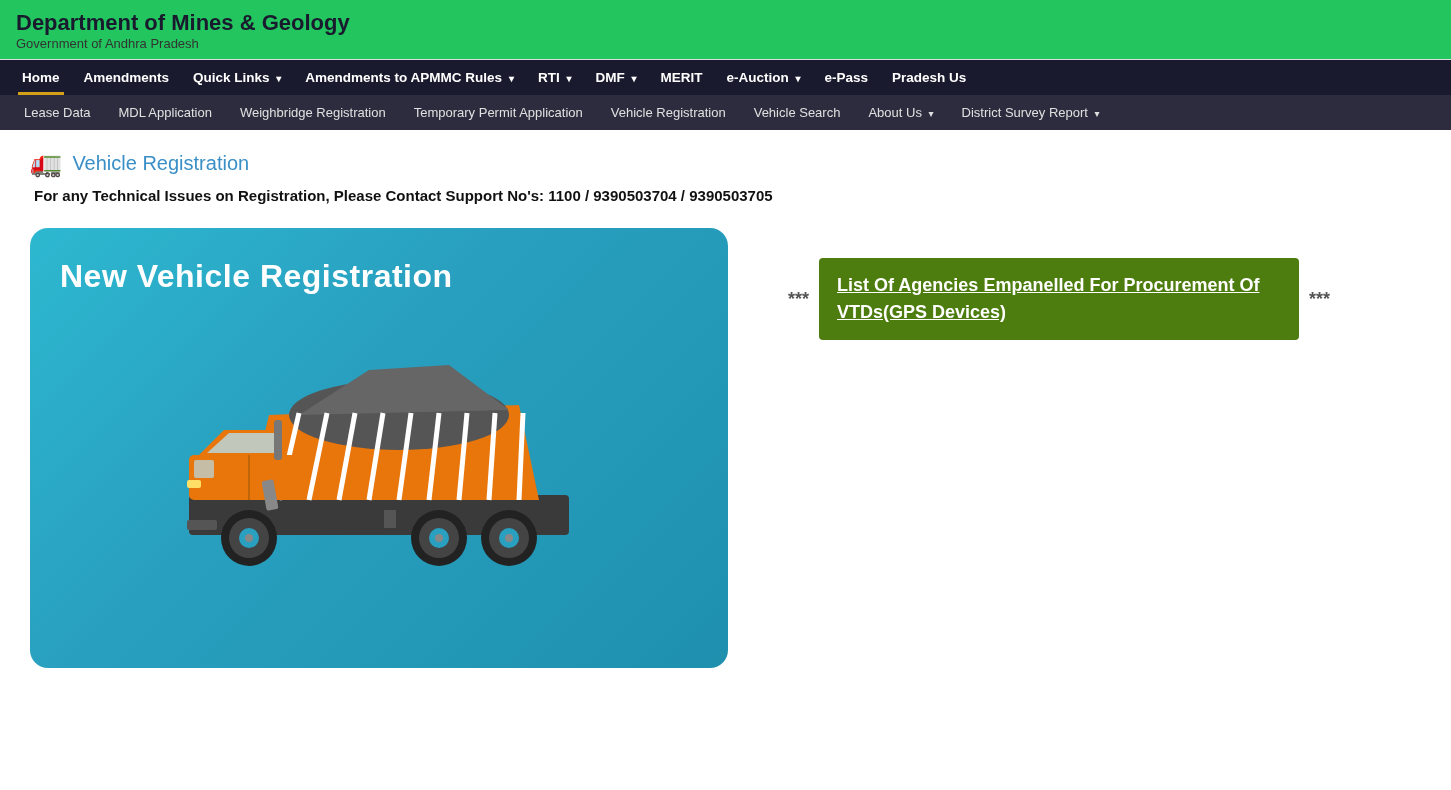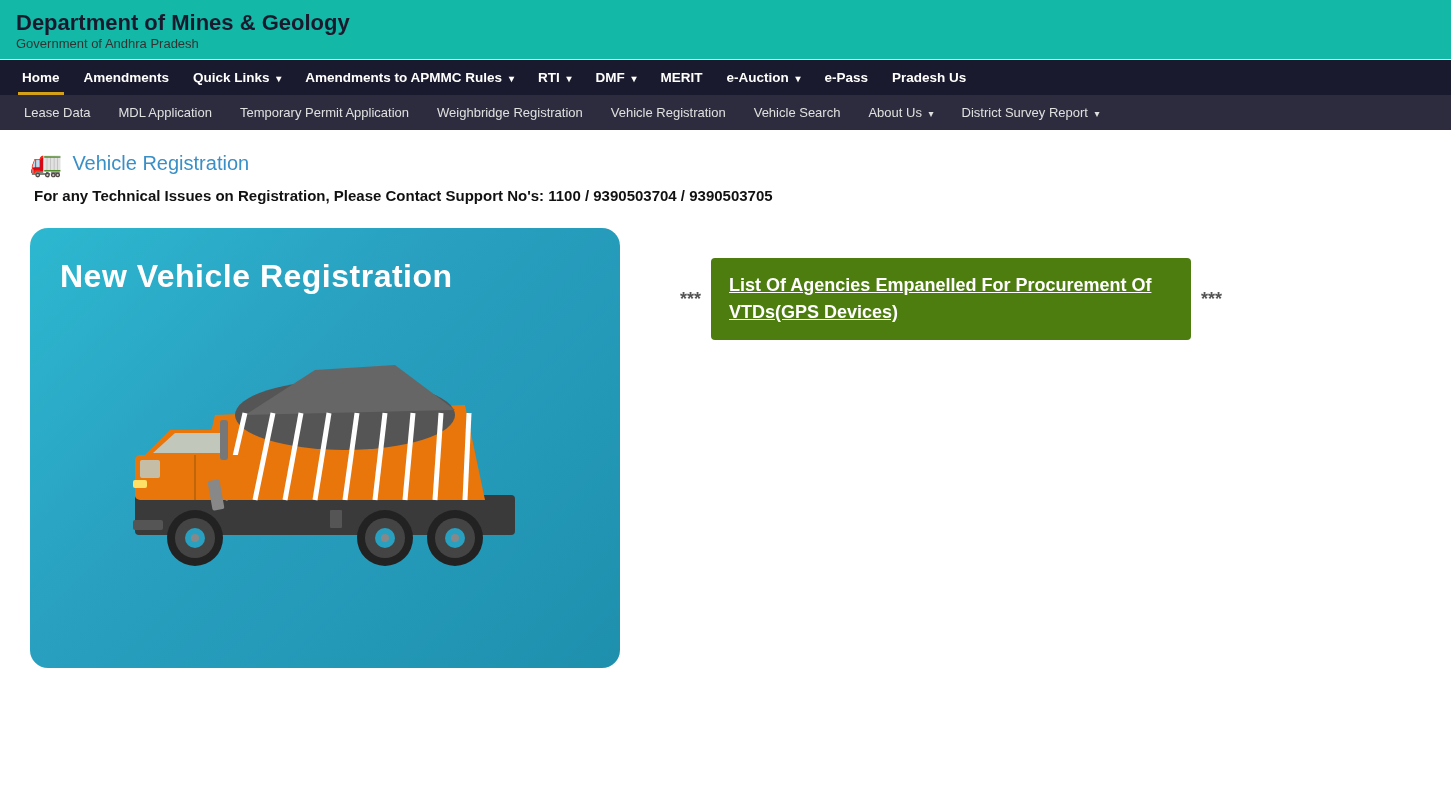--- a/index.html
+++ b/index.html
@@ -1,20 +1,20 @@
 <!DOCTYPE html>
 <html><head>
   <meta charset="utf-8">
   <style>
     * { margin: 0; padding: 0; box-sizing: border-box; }
     body { font-family: Arial, sans-serif; background: #fff; }
 
     
     .site-header {
-      background: #14b8a6;
+      background: #22c55e;
       padding: 10px 16px 8px 16px;
       border-bottom: 1px solid #ddd;
     }
     .site-title {
       font-size: 22px;
       font-weight: bold;
       color: #1a1a2e;
     }
     .site-subtitle {
       font-size: 13px;
@@ -106,21 +106,21 @@
       display: flex;
       align-items: flex-start;
       gap: 60px;
       flex-wrap: wrap;
     }
 
     
     .vehicle-card {
       background: linear-gradient(135deg, #2db8d0 0%, #29a0c0 40%, #1e90ae 100%);
       border-radius: 18px;
-      width: 590px;
+      width: 698px;
       min-height: 440px;
       padding: 30px 30px 20px 30px;
       display: flex;
       flex-direction: column;
       align-items: flex-start;
       position: relative;
       overflow: hidden;
     }
 
     .vehicle-card-title {
@@ -183,22 +183,22 @@
   <a href="#">DMF <span class="dropdown-arrow">▾</span></a>
   <a href="#">MERIT</a>
   <a href="#">e-Auction <span class="dropdown-arrow">▾</span></a>
   <a href="#">e-Pass</a>
   <a href="#">Pradesh Us</a>
 </nav>
 
 <nav class="secondary-nav">
   <a href="#">Lease Data</a>
   <a href="#">MDL Application</a>
+  <a href="#">Weighbridge Registration</a>
   <a href="#">Temporary Permit Application</a>
-  <a href="#">Weighbridge Registration</a>
   <a href="#">Vehicle Registration</a>
   <a href="#">Vehicle Search</a>
   <a href="#">About Us <span class="dropdown-arrow">▾</span></a>
   <a href="#">District Survey Report <span class="dropdown-arrow">▾</span></a>
 </nav>
 
 <div class="page-content">
 
   <div class="page-heading">
     <span class="truck-icon-small">🚛</span>

